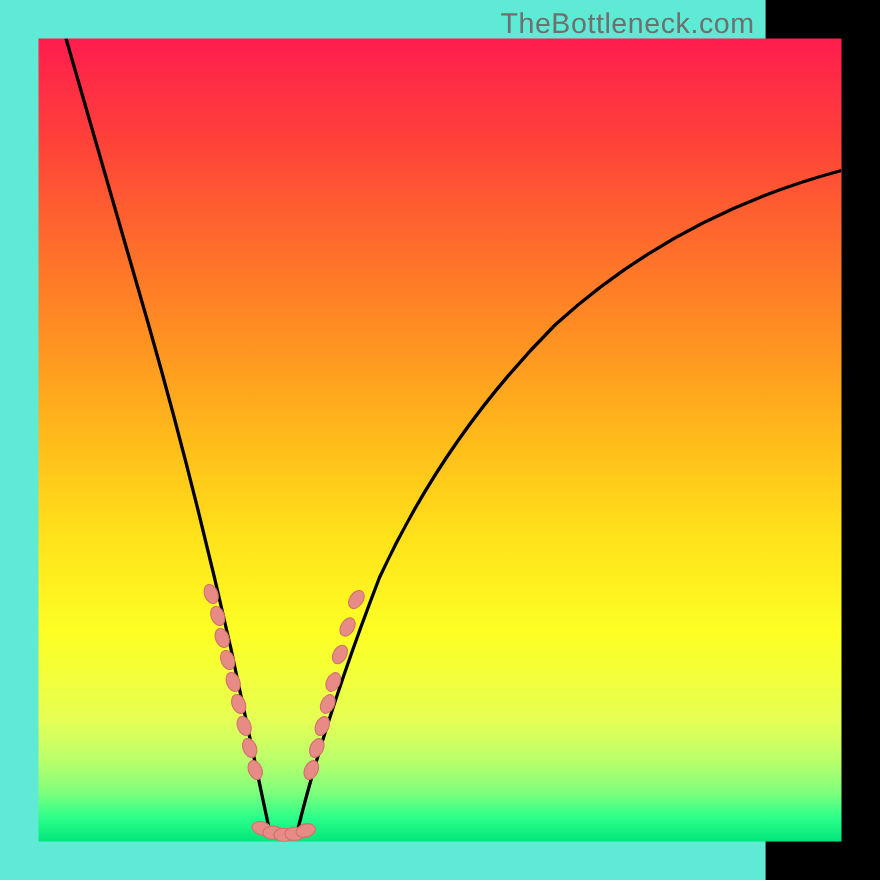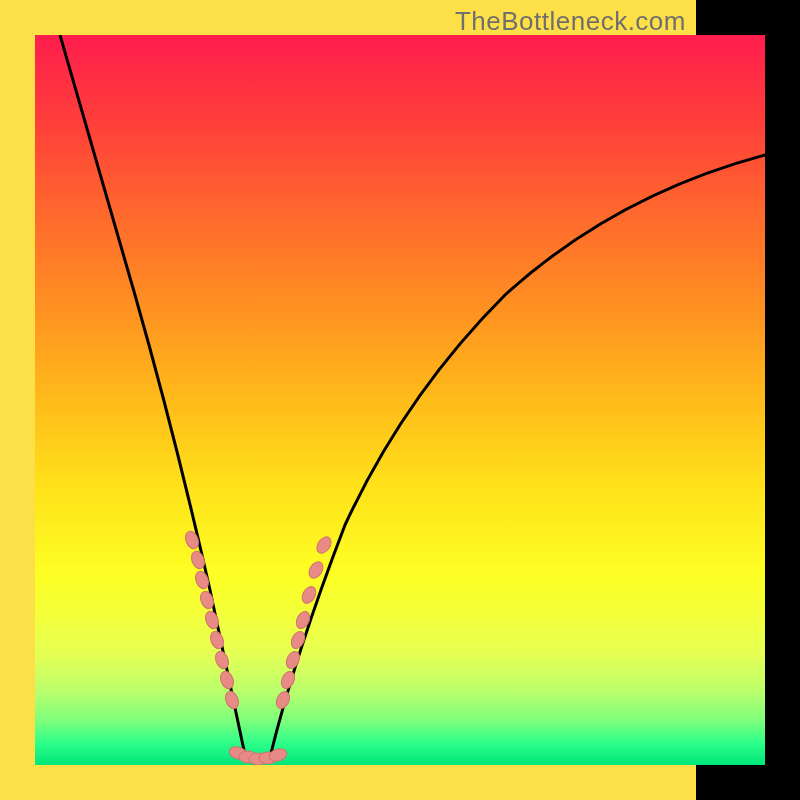--- a/index.html
+++ b/index.html
@@ -10,21 +10,21 @@
     background: #000;
     overflow: hidden;
     font-family: Arial, Helvetica, sans-serif;
   }
   .frame {
     position: absolute;
     left: 0;
     top: 0;
     width: 696px;
     height: 800px;
-    background: #fde047;
+    background: #5eead4;
   }
   .plot {
     position: absolute;
     left: 35px;
     top: 35px;
     width: 730px;
     height: 730px;
     background: linear-gradient(
       to bottom,
       #ff1d4d 0%,

